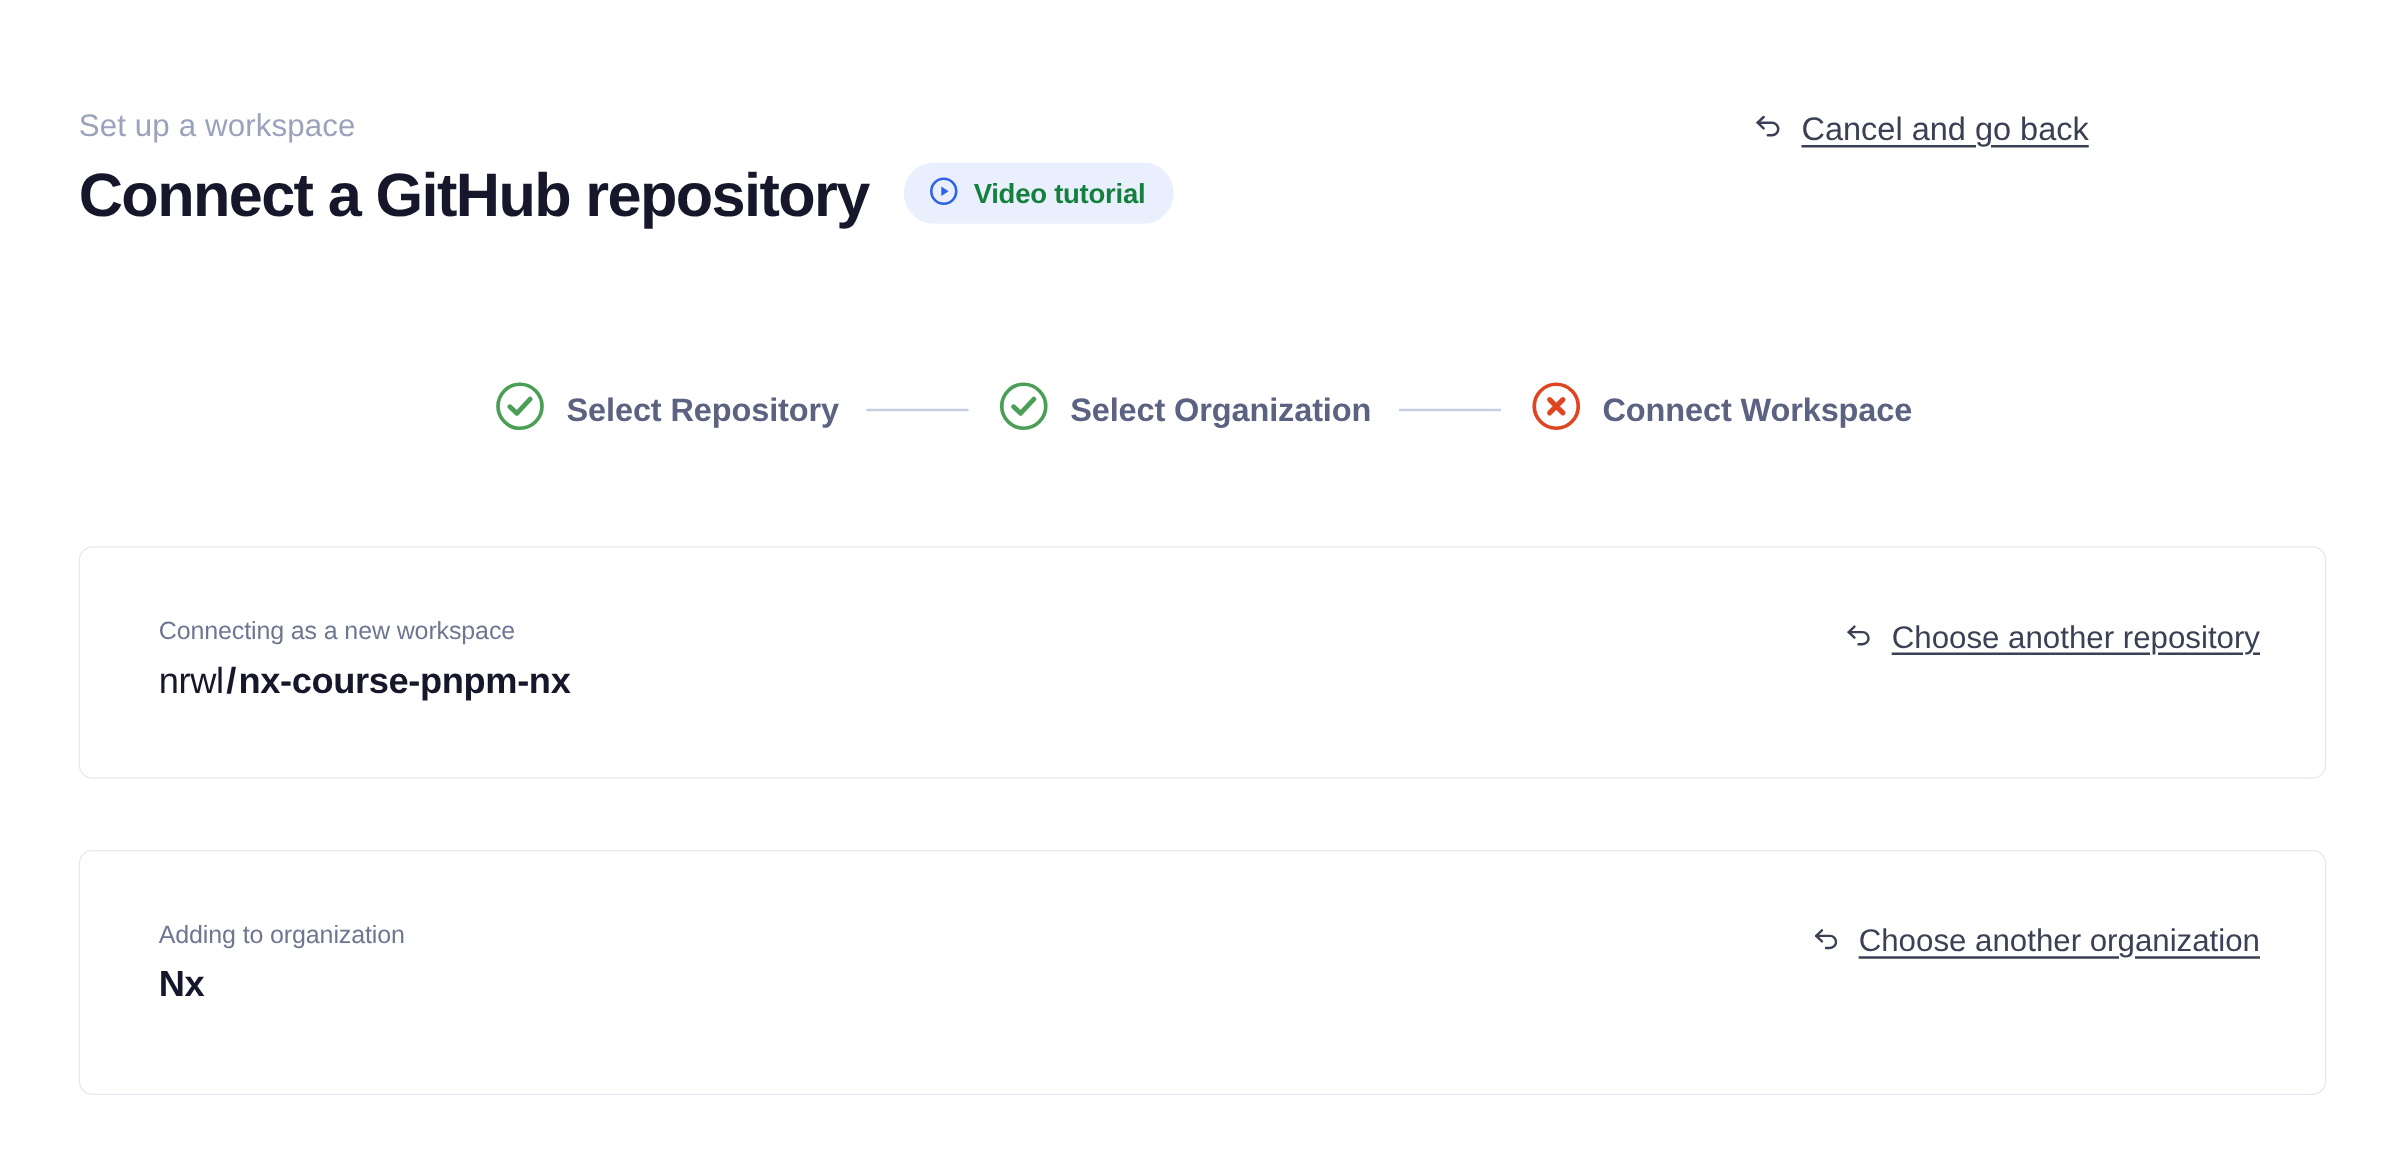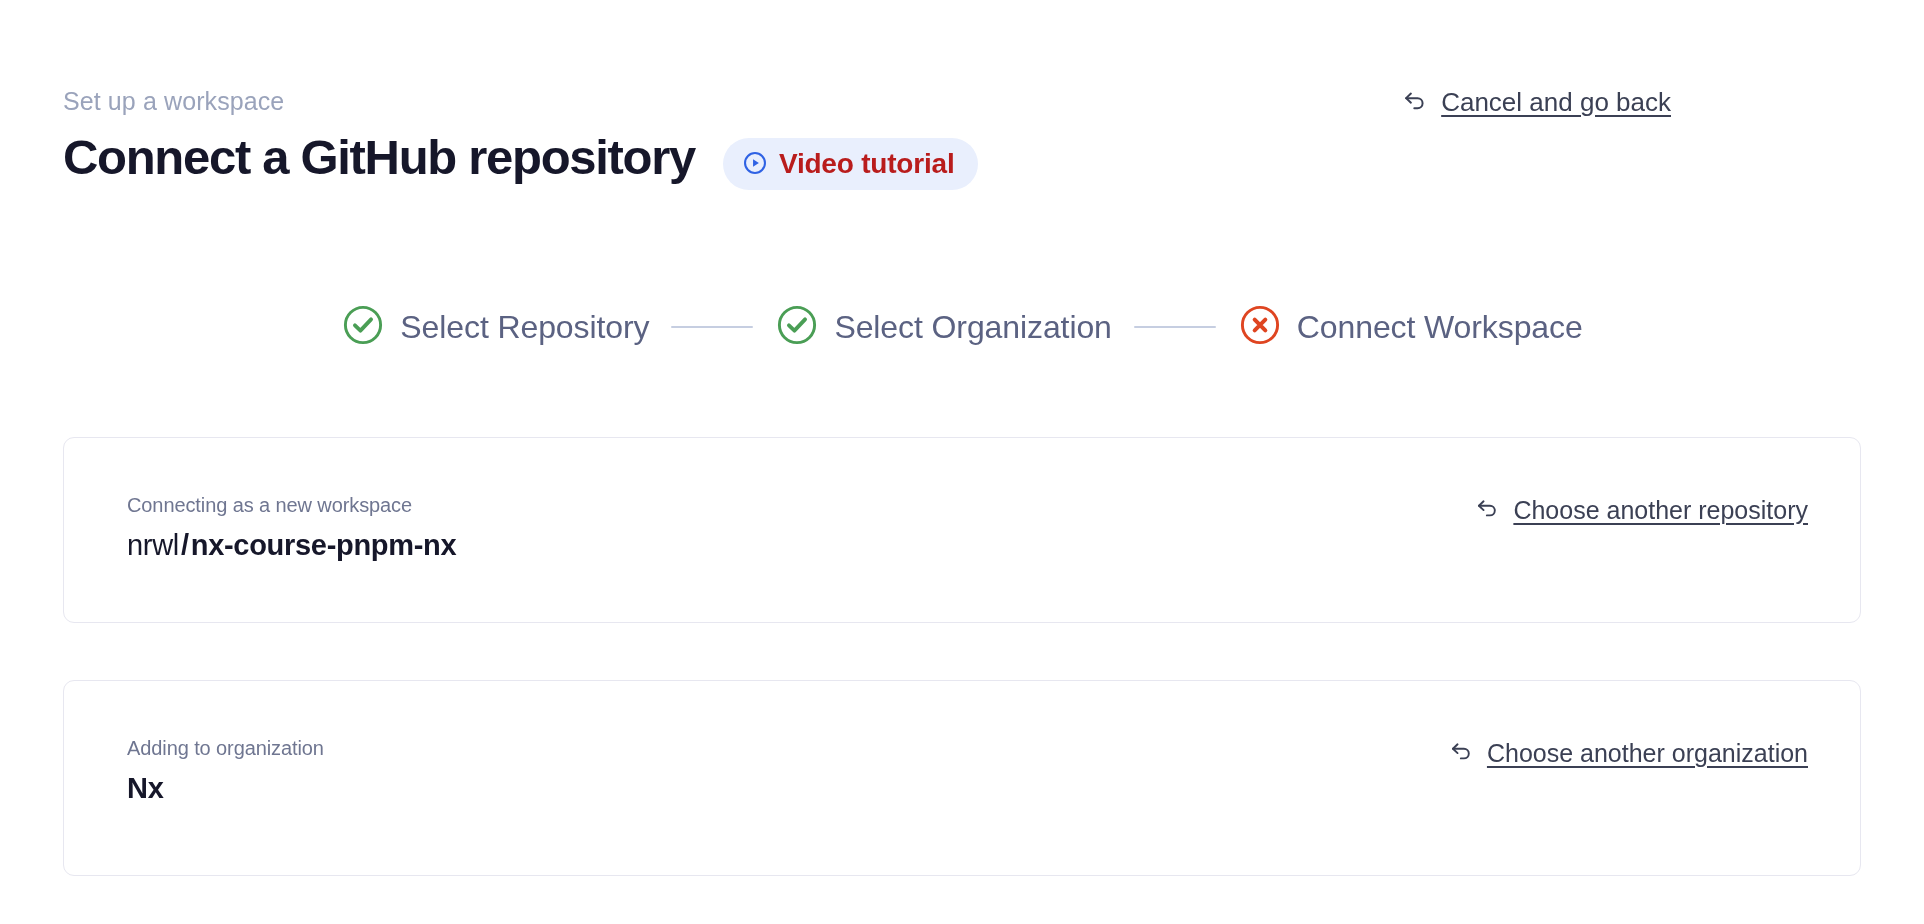--- a/index.html
+++ b/index.html
@@ -32,21 +32,21 @@
   .eyebrow {
     font-size: 25px;
     line-height: 30px;
     font-weight: 400;
     color: #9aa3bb;
     letter-spacing: 0.1px;
   }
 
   .title-row {
     display: flex;
-    align-items: flex-end;
+    align-items: flex-start;
     gap: 28px;
     margin-top: 11px;
   }
 
   .page-title {
     font-size: 49px;
     line-height: 60px;
     font-weight: 900;
     letter-spacing: -1.3px;
     color: #16172a;
@@ -59,23 +59,23 @@
     gap: 11px;
     background: #e9effd;
     border-radius: 999px;
     padding: 10px 23px 10px 19px;
     cursor: pointer;
     border: none;
     position: relative;
     top: 3px;
   }
   .video-badge .label {
-    font-size: 28px;
+    font-size: 22px;
     font-weight: 700;
-    color: #b91c1c;
+    color: #15803d;
     letter-spacing: -0.2px;
     white-space: nowrap;
   }
   .play-icon { display: block; flex: none; }
 
   
   .cancel-link {
     position: absolute;
     right: 63px;
     top: 86px;
@@ -110,23 +110,23 @@
   }
 
   .step {
     display: inline-flex;
     align-items: center;
     gap: 15px;
     cursor: pointer;
   }
 
   .step-label {
-    font-size: 32px;
+    font-size: 26px;
     line-height: 30px;
-    font-weight: 400;
+    font-weight: 700;
     color: #5b6282;
     letter-spacing: -0.1px;
     white-space: nowrap;
   }
 
   .step-circle { display: block; flex: none; }
 
   .step-connector {
     width: 82px;
     height: 2px;

